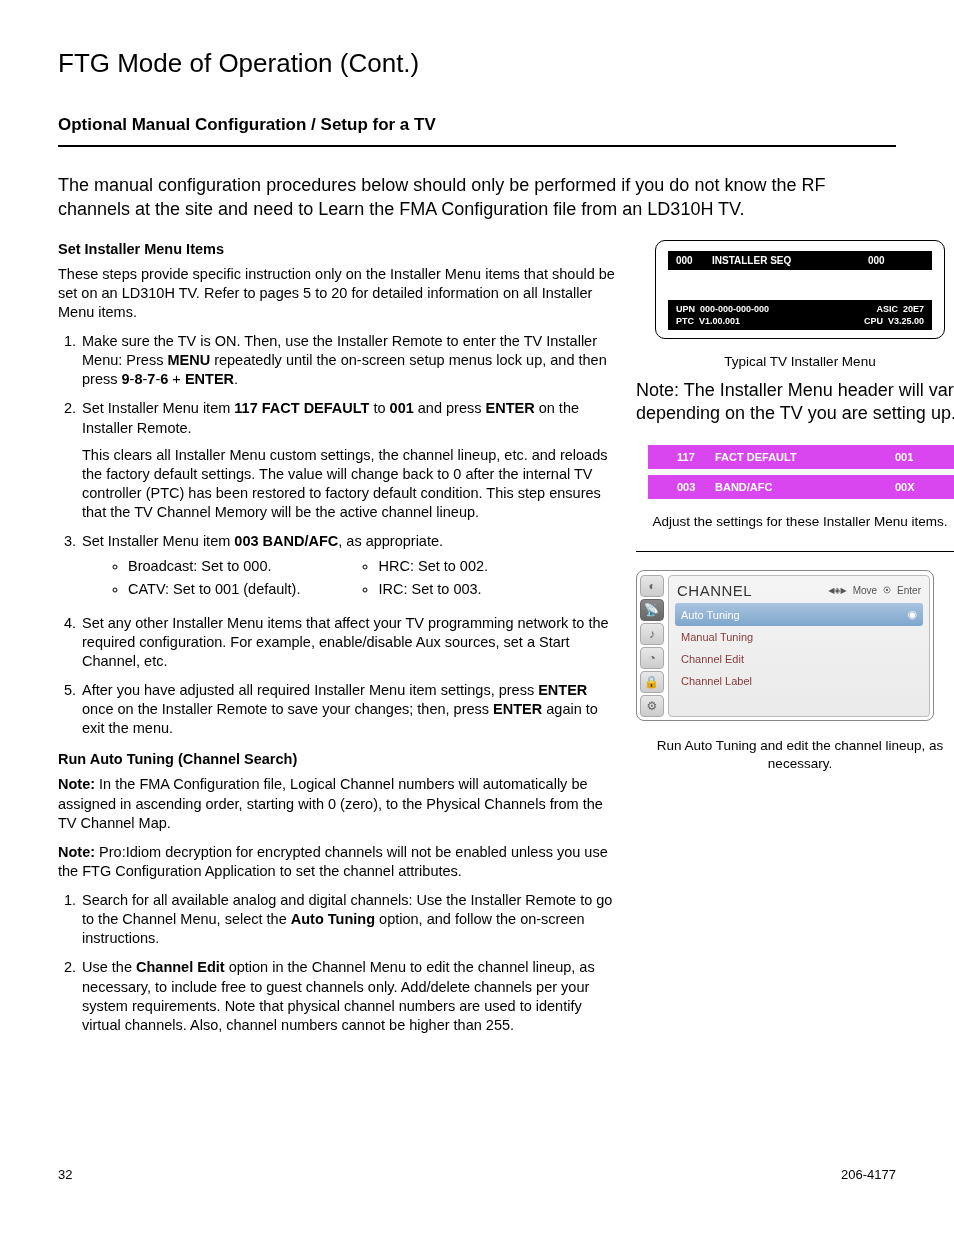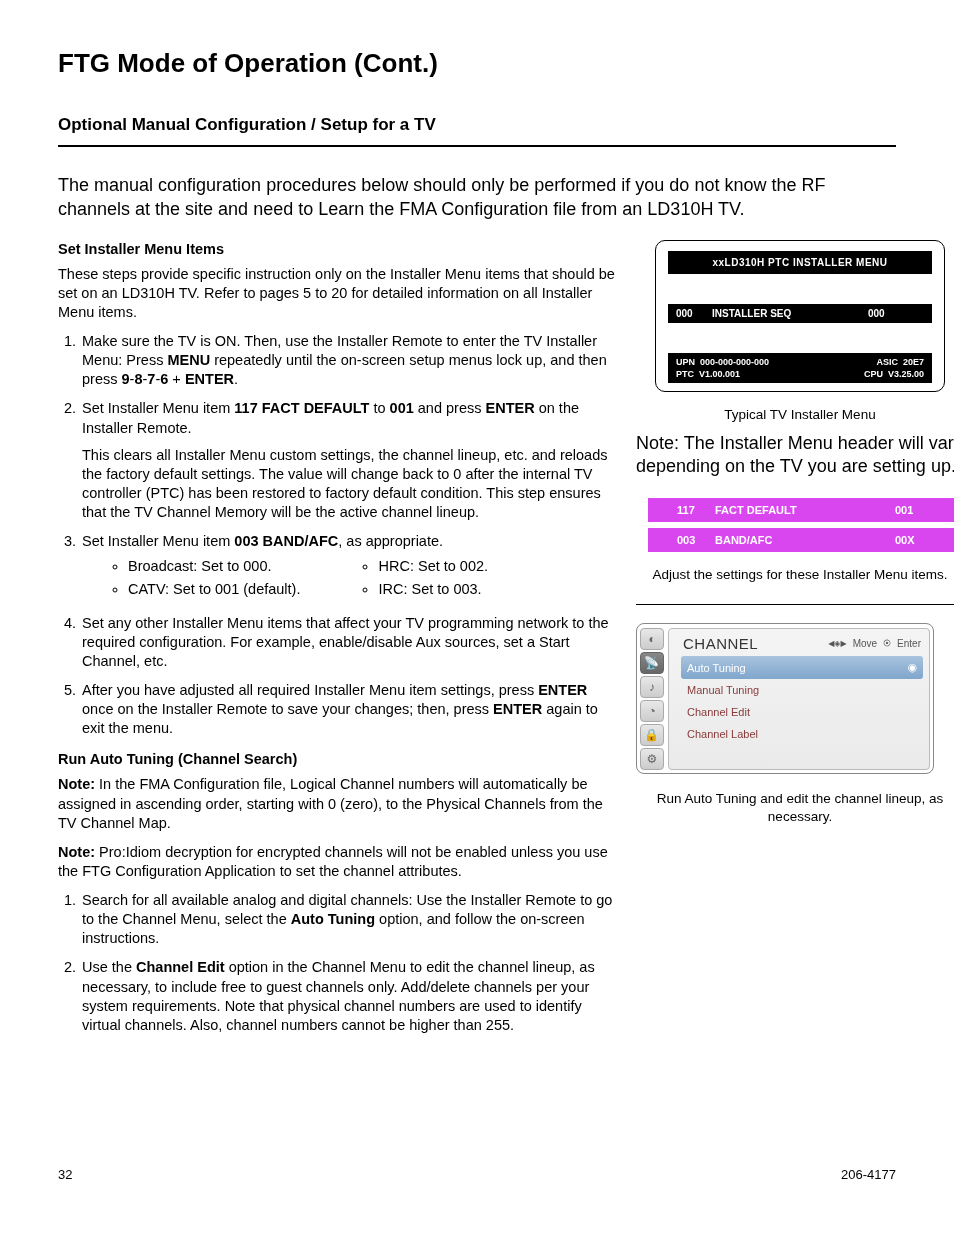--- a/index.html
+++ b/index.html
@@ -9,21 +9,21 @@
     background: #fff;
     color: #000;
     width: 954px;
   }
   .page {
     padding: 48px 58px 30px 58px;
     box-sizing: border-box;
   }
   h1 {
     font-size: 26px;
-    font-weight: bold;
+    font-weight: normal;
     margin: 0 0 36px 0;
   }
   h2 {
     font-size: 17px;
     font-weight: bold;
     margin: 0 0 10px 0;
   }
   .hr-thick {
     border: none;
     border-top: 2.5px solid #000;
@@ -175,21 +175,21 @@
     box-sizing: border-box;
     display:flex;align-items:center;justify-content:center;
     font-size:12px;color:#666;
   }
   .ch-icon.sel { background: linear-gradient(#888,#666); color:#ddd; border-color:#666;}
   .ch-body {
     flex: 1;
     border: 1px solid #bbb;
     border-radius: 4px;
     background: linear-gradient(#f4f4f4,#eaeaea);
-    padding: 4px 6px 24px 12px;
+    padding: 4px 6px 24px 6px;
   }
   .ch-title-row {
     display: flex;
     align-items: center;
     gap: 6px;
     padding: 2px 2px 4px 2px;
     color: #555;
     font-size: 10px;
   }
   .ch-title {
@@ -271,21 +271,20 @@
         </li>
         <li>
           <span>Use the </span><b>Channel Edit</b><span> option in the Channel Menu to edit the channel lineup, as necessary, to include free to guest channels only. Add/delete channels per your system requirements. Note that physical channel numbers are used to identify virtual channels. Also, channel numbers cannot be higher than 255.</span>
         </li>
       </ol>
     </div>
 
     <div class="right">
 
       <div class="panel-outer">
-        <div class="panel-inner">xxLD310H  PTC  INSTALLER  MENU</div>
         <div class="panel-row">
           <span class="code">000</span>
           <span class="lbl">INSTALLER SEQ</span>
           <span class="val">000</span>
         </div>
         <div class="panel-footer">
           <div>
             <span>UPN</span>&nbsp;&nbsp;<span>000-000-000-000</span><br>
             <span>PTC</span>&nbsp;&nbsp;<span>V1.00.001</span>
           </div>

